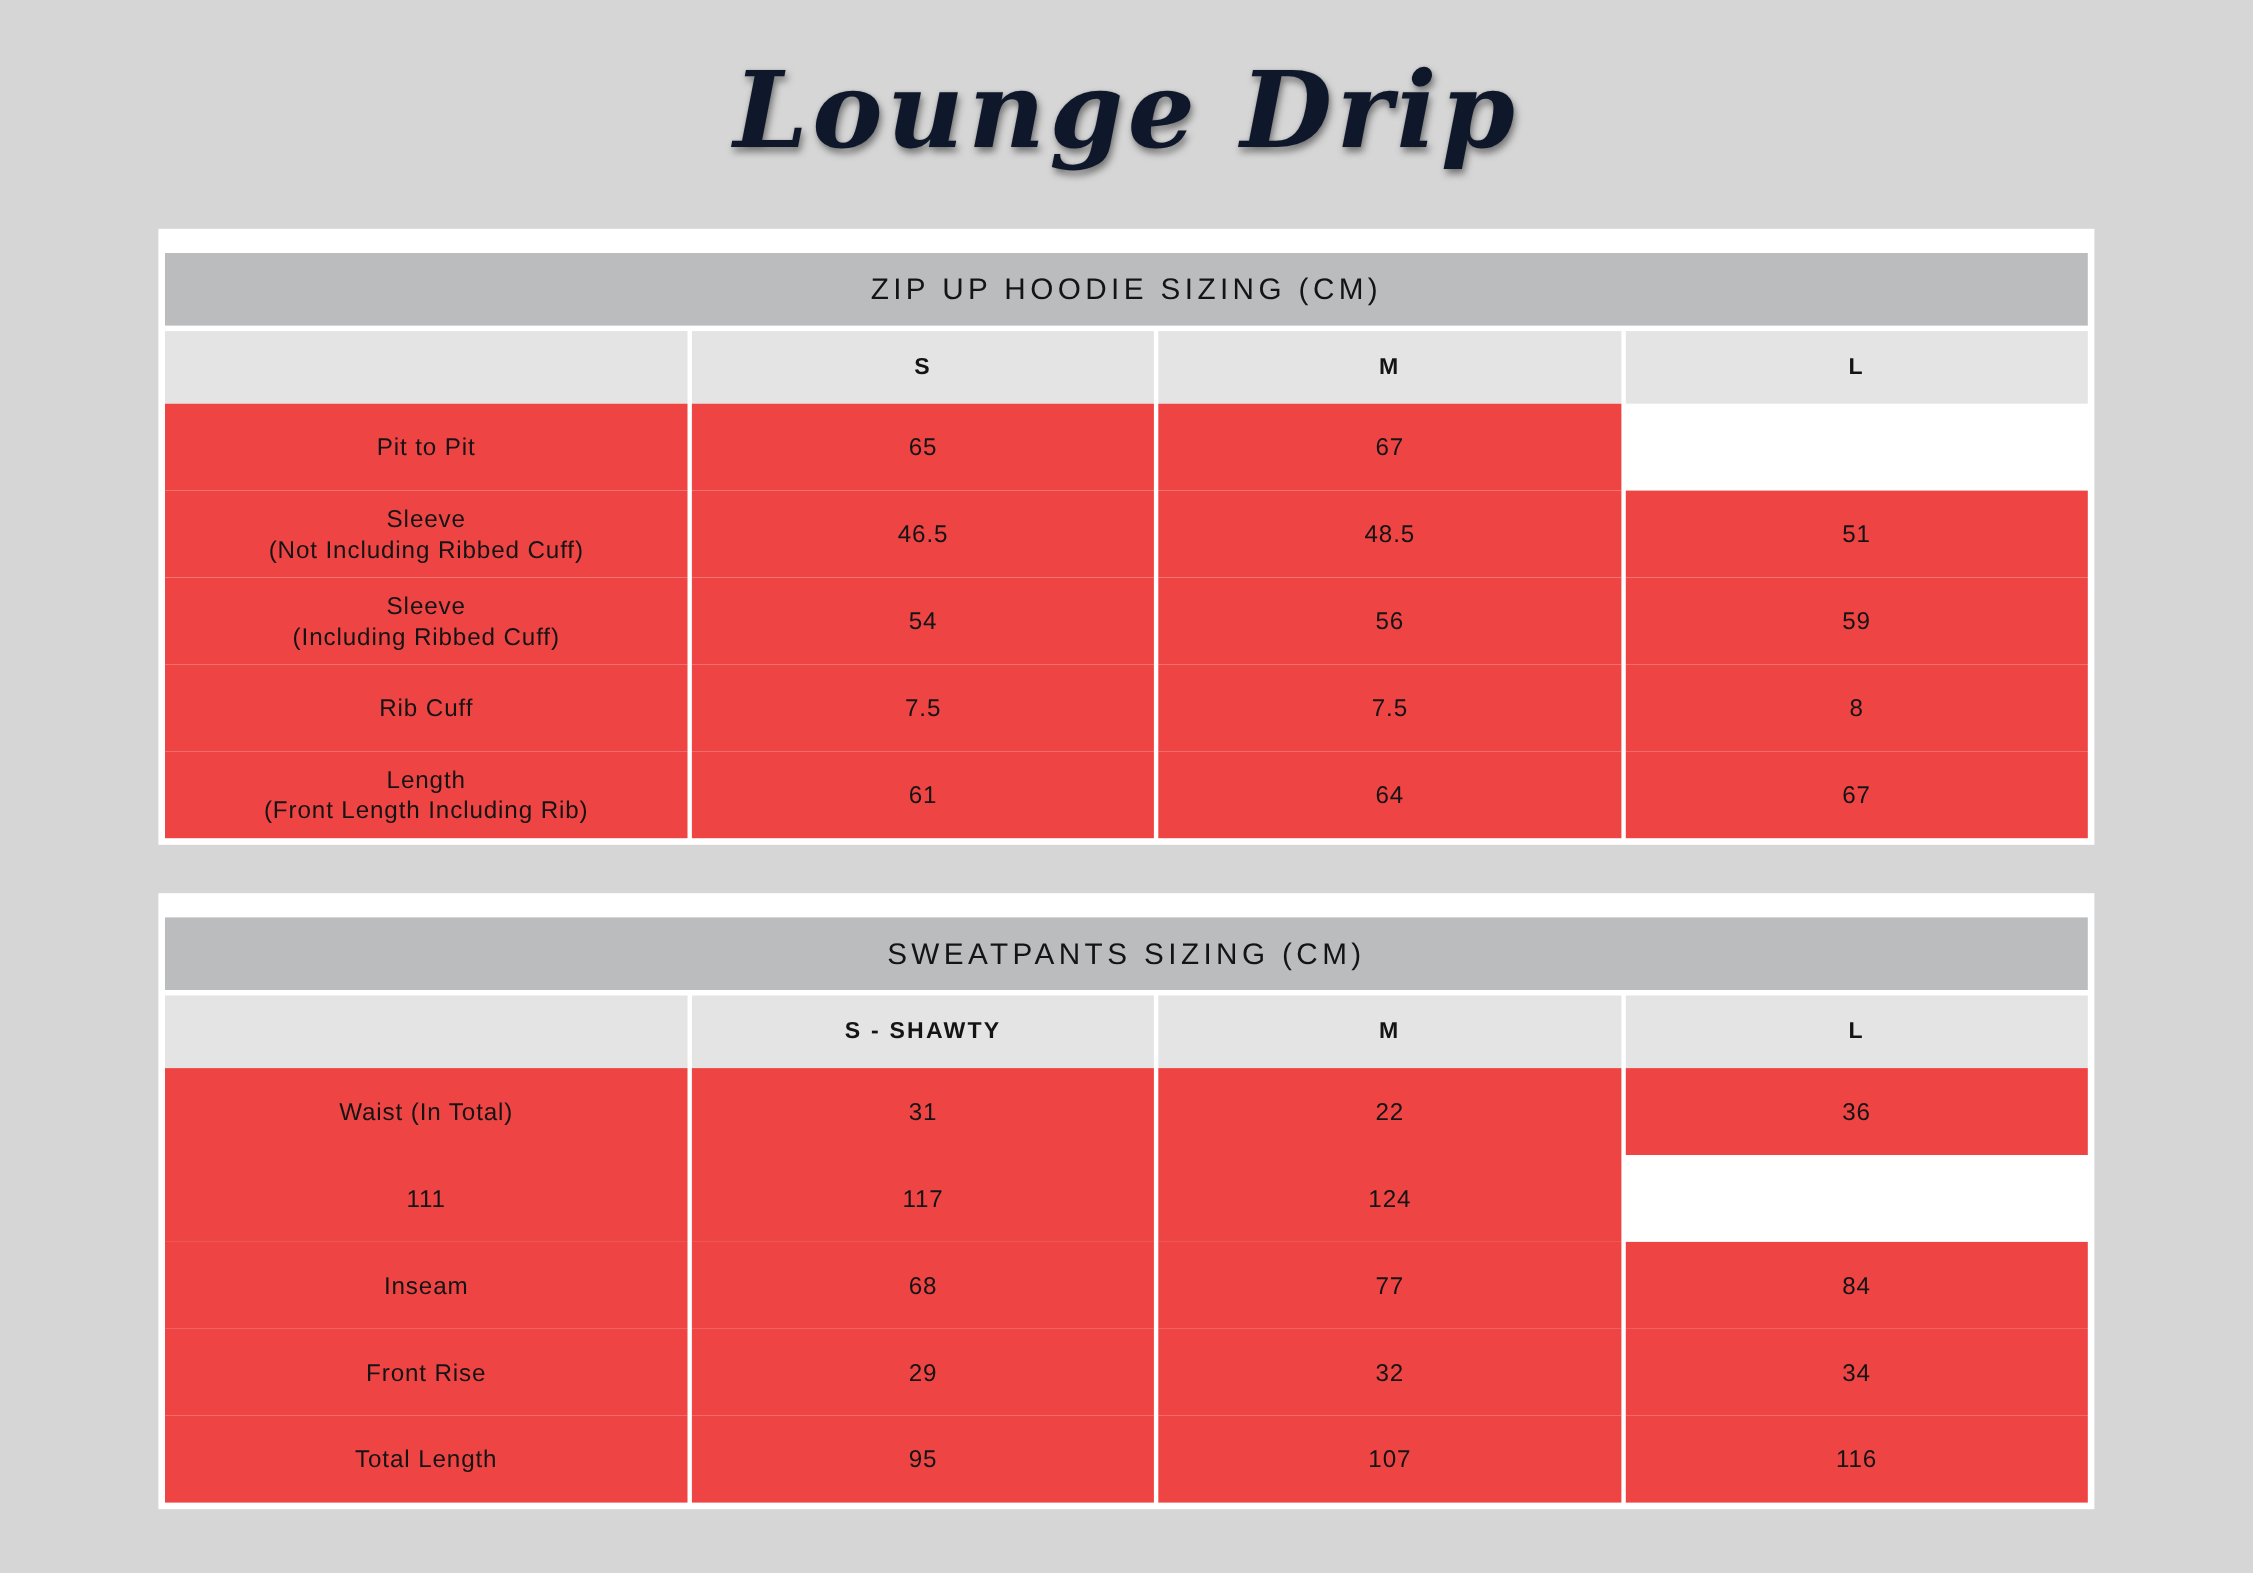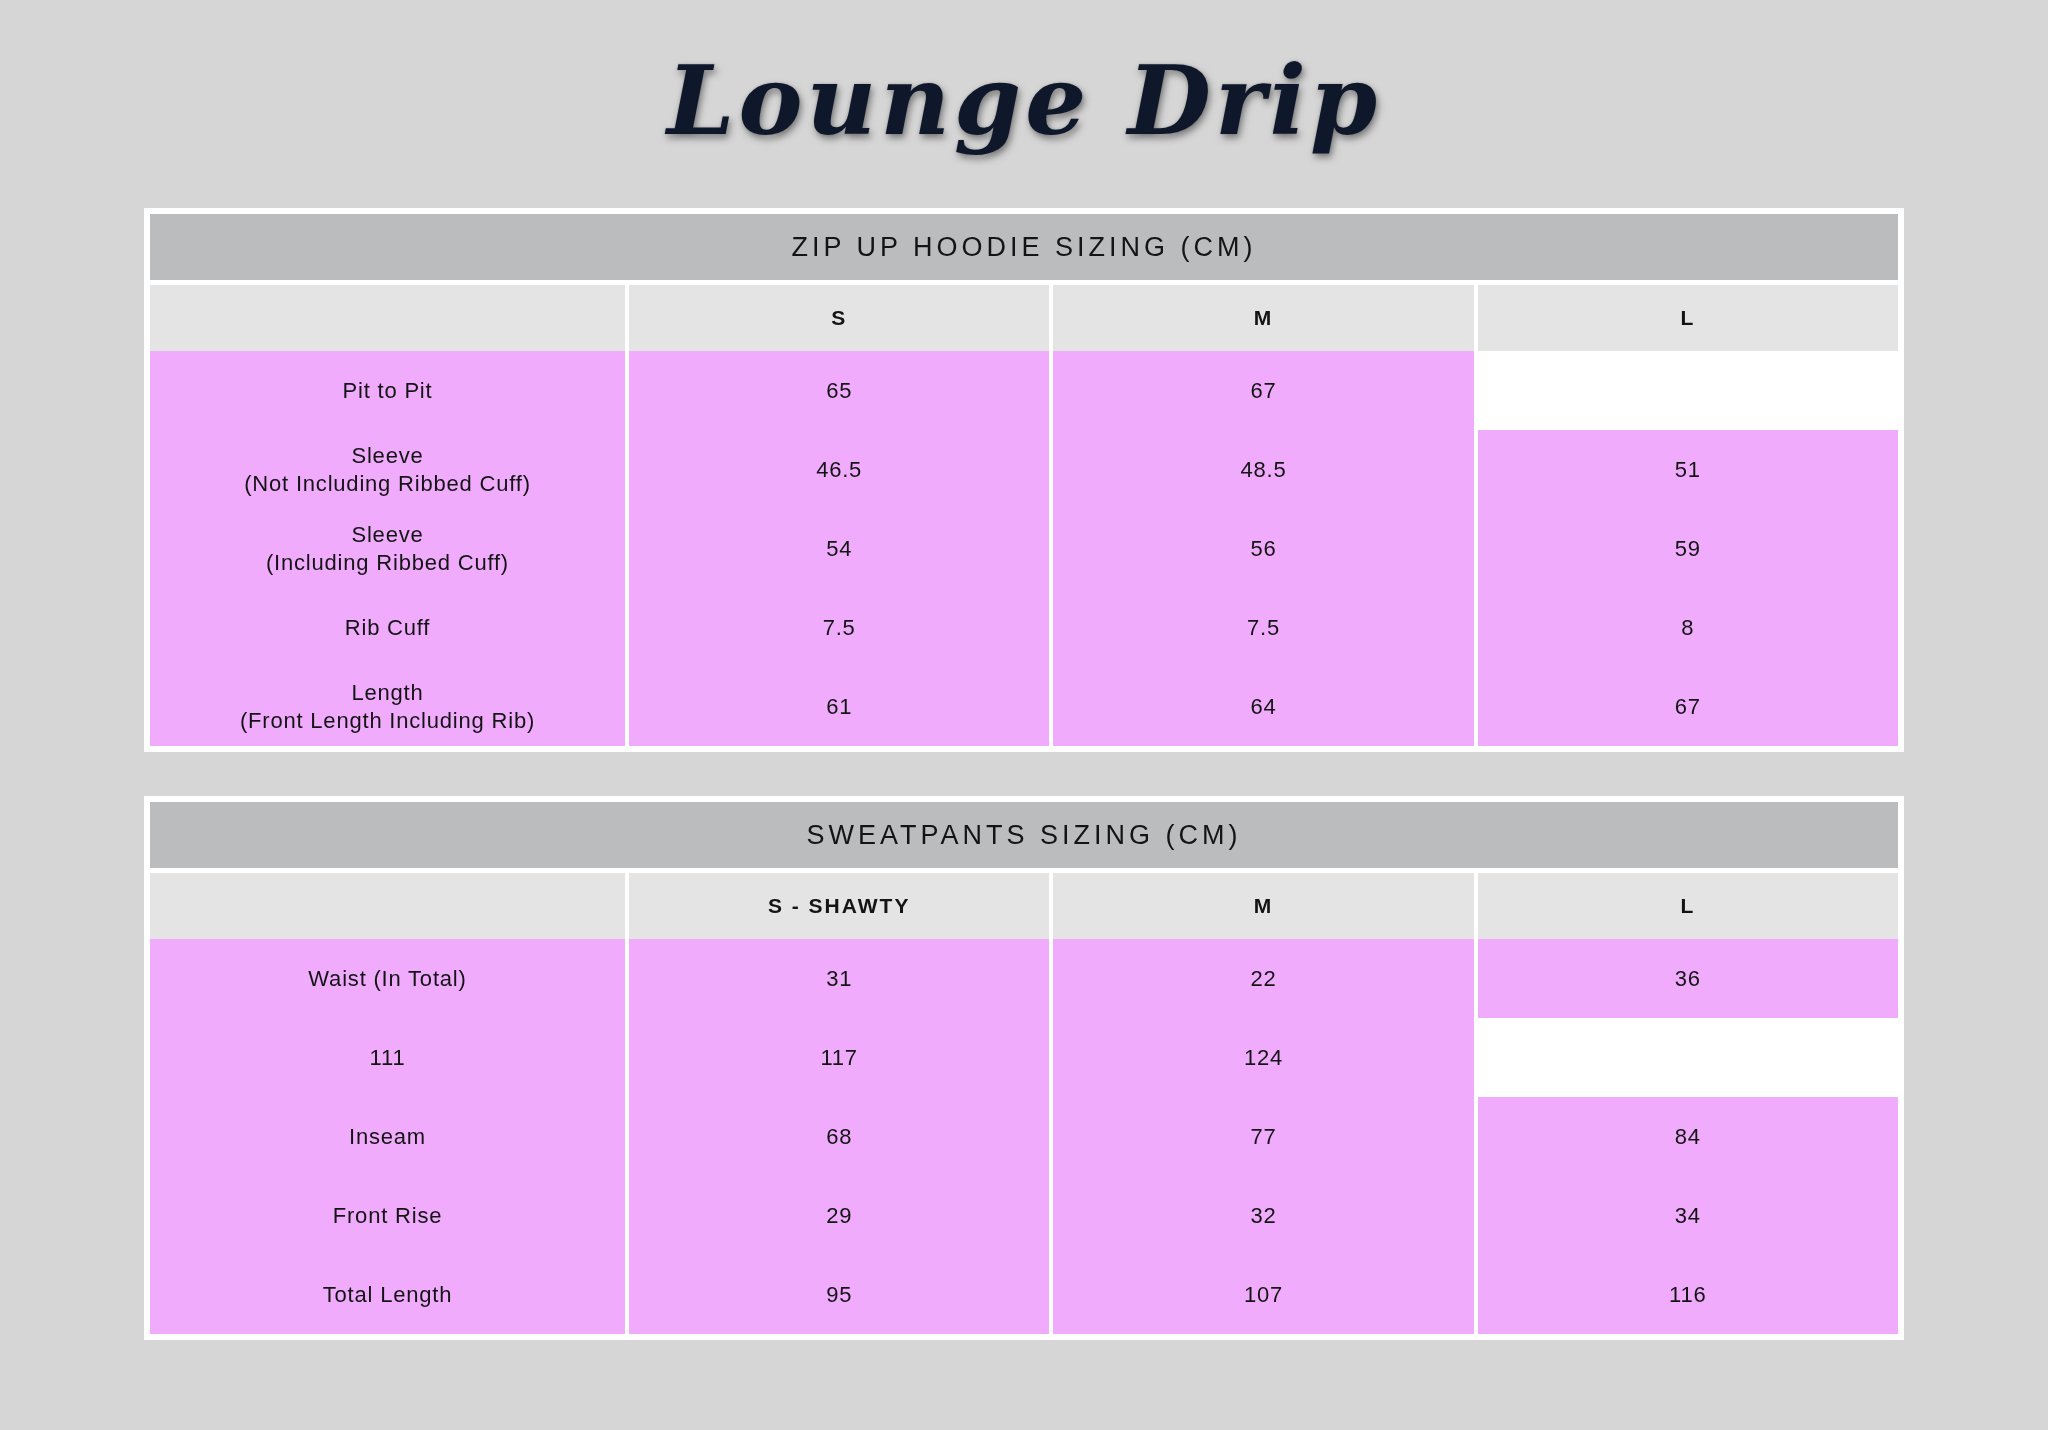--- a/index.html
+++ b/index.html
@@ -43,20 +43,21 @@
   .table-title {
     height: 66px;
     background: #bbbcbe;
     display: flex;
     align-items: center;
     justify-content: center;
     font-size: 27px;
     font-weight: 400;
     letter-spacing: 4px;
     color: #141414;
+    margin-top: 16px;
   }
 
   .grid-row {
     display: grid;
     grid-template-columns: 475px 1fr 1fr 1fr;
     column-gap: 4px;
   }
 
   .size-header { margin-top: 5px; }
   .size-header .cell {
@@ -74,21 +75,21 @@
   .body-row .cell {
     height: 79px;
     display: flex;
     flex-direction: column;
     align-items: center;
     justify-content: center;
     font-size: 22px;
     letter-spacing: 0.8px;
     line-height: 28px;
     text-align: right;
-    background: #f0abfc;
+    background: #ef4444;
     color: #141414;
   }
 </style>
 </head>
 <body>
 
 <div class="logo">Lounge Drip</div>
 
 <div id="tables-root">
   <section class="table-wrap first">

